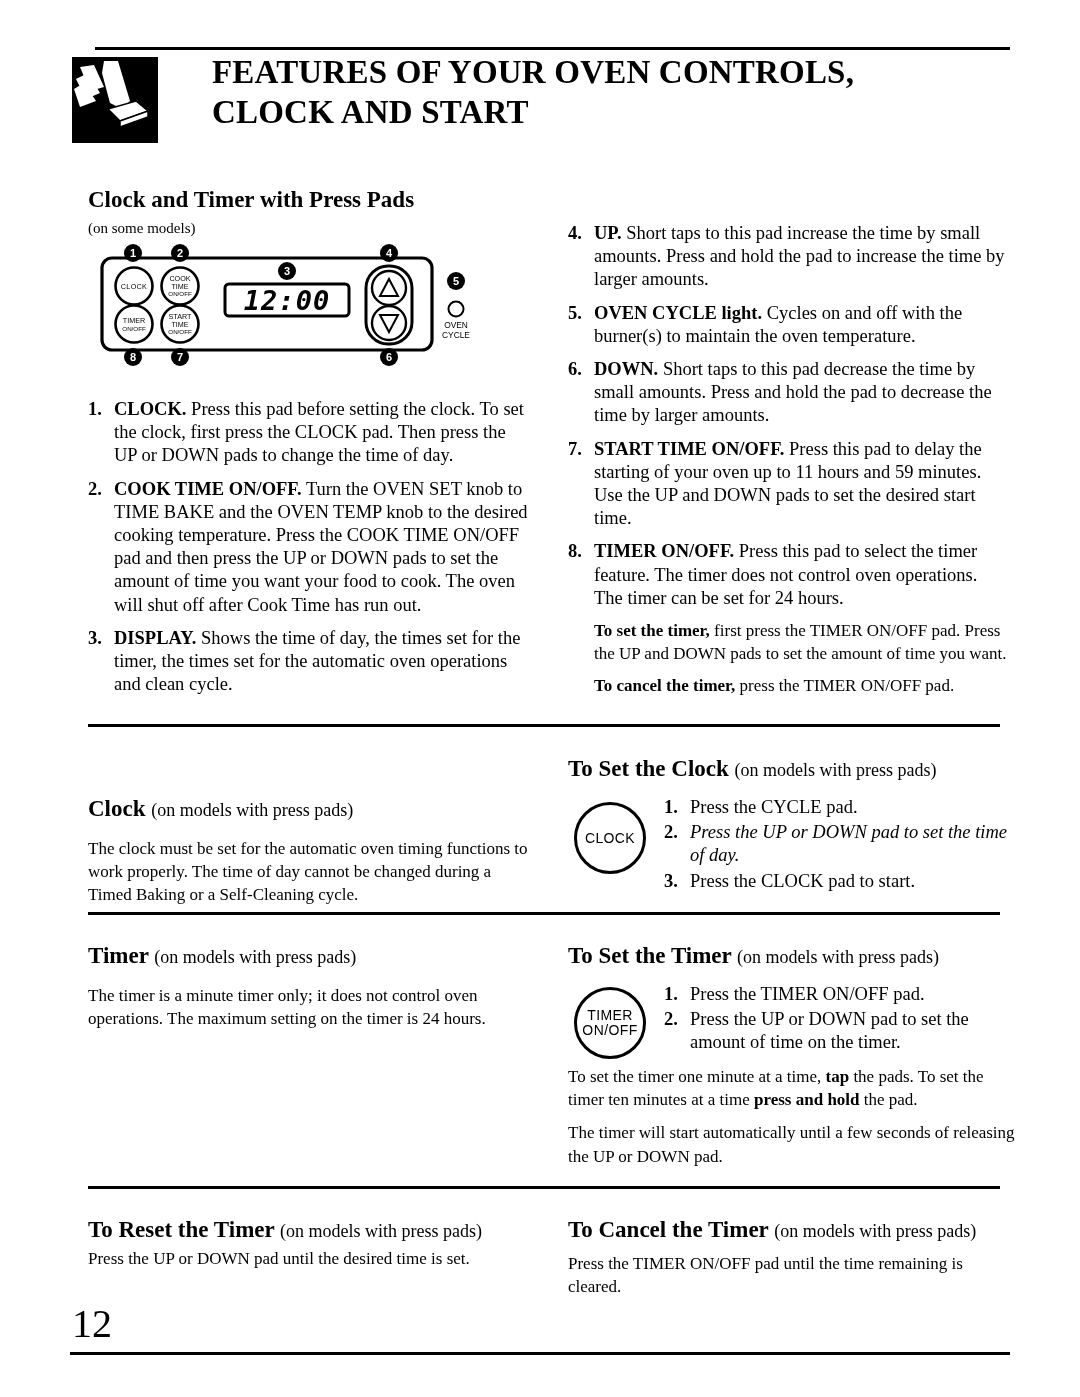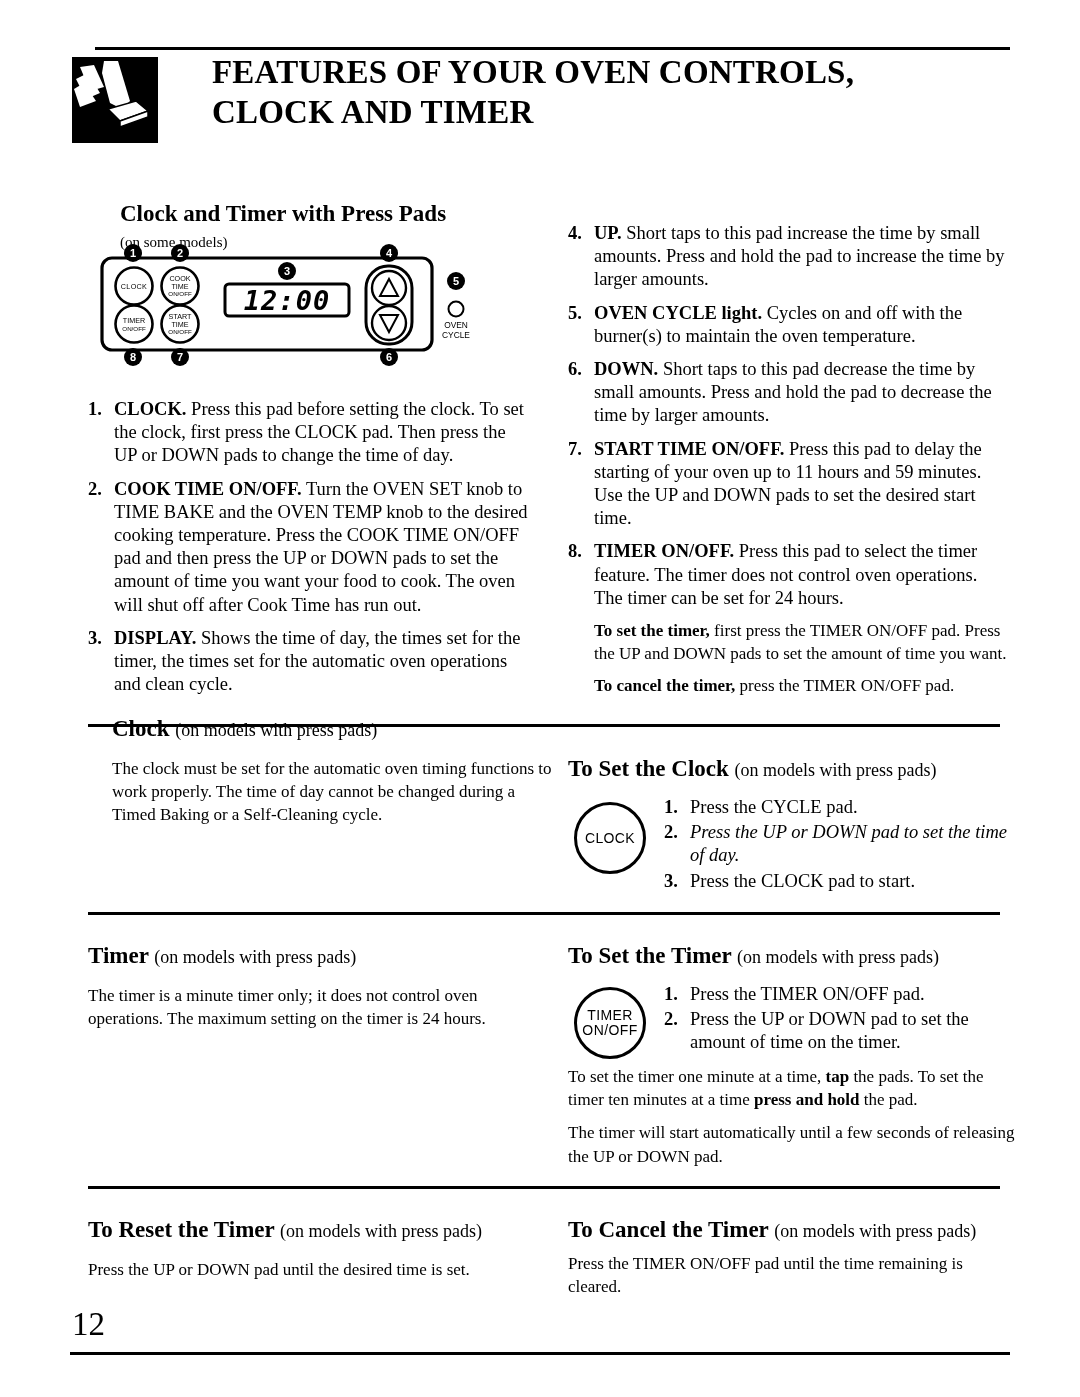--- a/index.html
+++ b/index.html
@@ -119,21 +119,21 @@
     top: 240px;
     width: 430px;
     height: 150px;
   }
 
   
   .page-num {
     position: absolute;
     left: 72px;
     top: 1305px;
-    font-size: 33px;
+    font-size: 40px;
     line-height: 38px;
   }
   .bottom-rule {
     position: absolute;
     left: 70px;
     top: 1352px;
     width: 940px;
     height: 3px;
     background: #000;
   }
@@ -174,25 +174,25 @@
         <path d="M0 30 L10 24 L22 42 L6 48 Z" fill="#fff"></path>
 
         <path d="M30 2 L44 2 L56 42 L48 50 L36 44 L28 14 Z" fill="#fff"></path>
 
         <path d="M34 50 L62 42 L74 52 L46 62 Z" fill="#fff" stroke="#000" stroke-width="1.5"></path>
         <path d="M46 62 L74 52 L74 58 L46 68 Z" fill="#fff" stroke="#000" stroke-width="1.5"></path>
       </svg>
     </div>
     <div class="header-title">
       <span>FEATURES OF YOUR OVEN CONTROLS,</span>
-      <span class="line2">CLOCK AND TIMER</span>
-    </div>
-  </div>
-
-  <div class="col-left" style="top:200px;margin-left:32px;">
+      <span class="line2">CLOCK AND START</span>
+    </div>
+  </div>
+
+  <div class="col-left" style="top:186px;">
     <div class="sec-title">Clock and Timer with Press Pads</div>
     <div class="sub-note" style="margin-top:4px;">(on some models)</div>
   </div>
 
   <div class="panel-wrap">
     <svg width="430" height="150" viewBox="0 0 430 150">
 
       <rect x="14" y="18" width="330" height="92" rx="10" ry="10" fill="#fff" stroke="#000" stroke-width="3.2"></rect>
 
       <circle cx="46" cy="46" r="18.5" fill="#fff" stroke="#000" stroke-width="2.6"></circle>
@@ -308,21 +308,21 @@
     <div class="body-text para" style="padding-left:26px;">
       <b>To set the timer,</b><span> first press the TIMER ON/OFF pad. Press the UP and DOWN pads to set the amount of time you want.</span>
     </div>
     <div class="body-text" style="padding-left:26px;">
       <b>To cancel the timer,</b><span> press the TIMER ON/OFF pad.</span>
     </div>
   </div>
 
   <div class="rule" style="top:724px;"></div>
 
-  <div class="col-left" style="top:715px;margin-left:24px;">
+  <div class="col-left" style="top:795px;">
     <div class="sec-title">
       <span>Clock</span>
       <span class="sub">(on models with press pads)</span>
     </div>
     <div class="body-text" style="margin-top:13px;">The clock must be set for the automatic oven timing functions to work properly. The time of day cannot be changed during a Timed Baking or a Self-Cleaning cycle.</div>
   </div>
 
   <div class="col-right" style="top:755px; width:450px;">
     <div class="sec-title">
       <span>To Set the Clock</span>
@@ -386,21 +386,21 @@
     <div class="body-text" style="margin-top:10px;">The timer will start automatically until a few seconds of releasing the UP or DOWN pad.</div>
   </div>
 
   <div class="rule" style="top:1186px;"></div>
 
   <div class="col-left" style="top:1216px;">
     <div class="sec-title">
       <span>To Reset the Timer</span>
       <span class="sub">(on models with press pads)</span>
     </div>
-    <div class="body-text" style="margin-top:13px;">Press the UP or DOWN pad until the desired time is set.</div>
+    <div class="body-text" style="margin-top:2px;">Press the UP or DOWN pad until the desired time is set.</div>
   </div>
 
   <div class="col-right" style="top:1216px; width:450px;">
     <div class="sec-title">
       <span>To Cancel the Timer</span>
       <span class="sub">(on models with press pads)</span>
     </div>
     <div class="body-text" style="margin-top:7px;">Press the TIMER ON/OFF pad until the time remaining is cleared.</div>
   </div>
 

